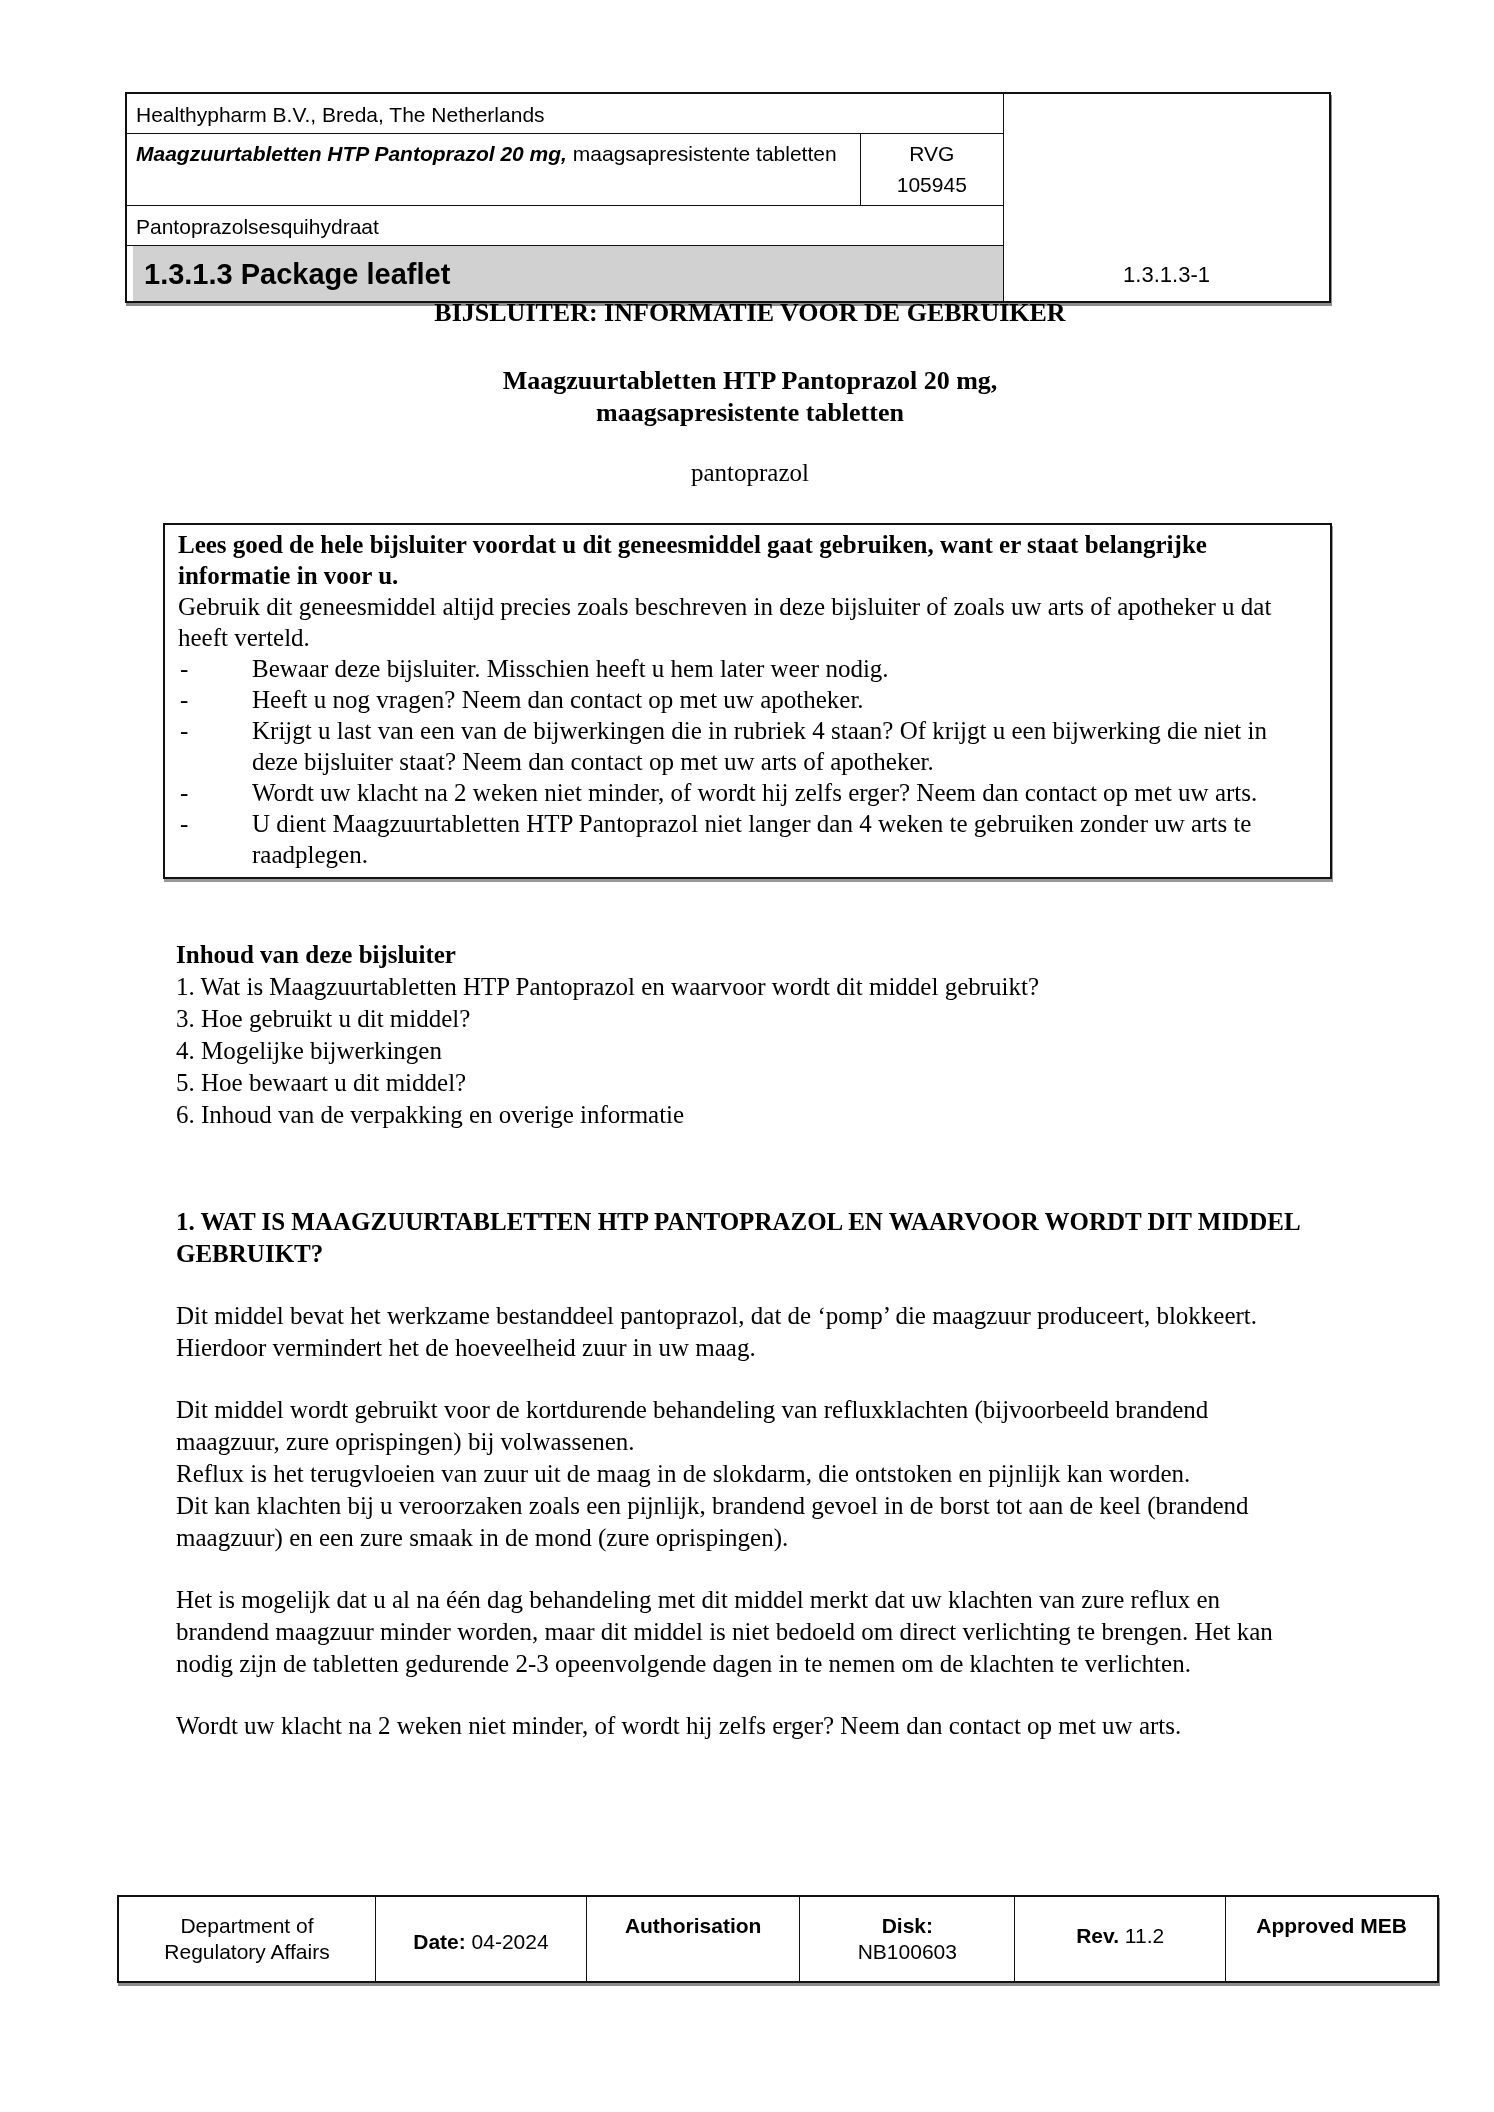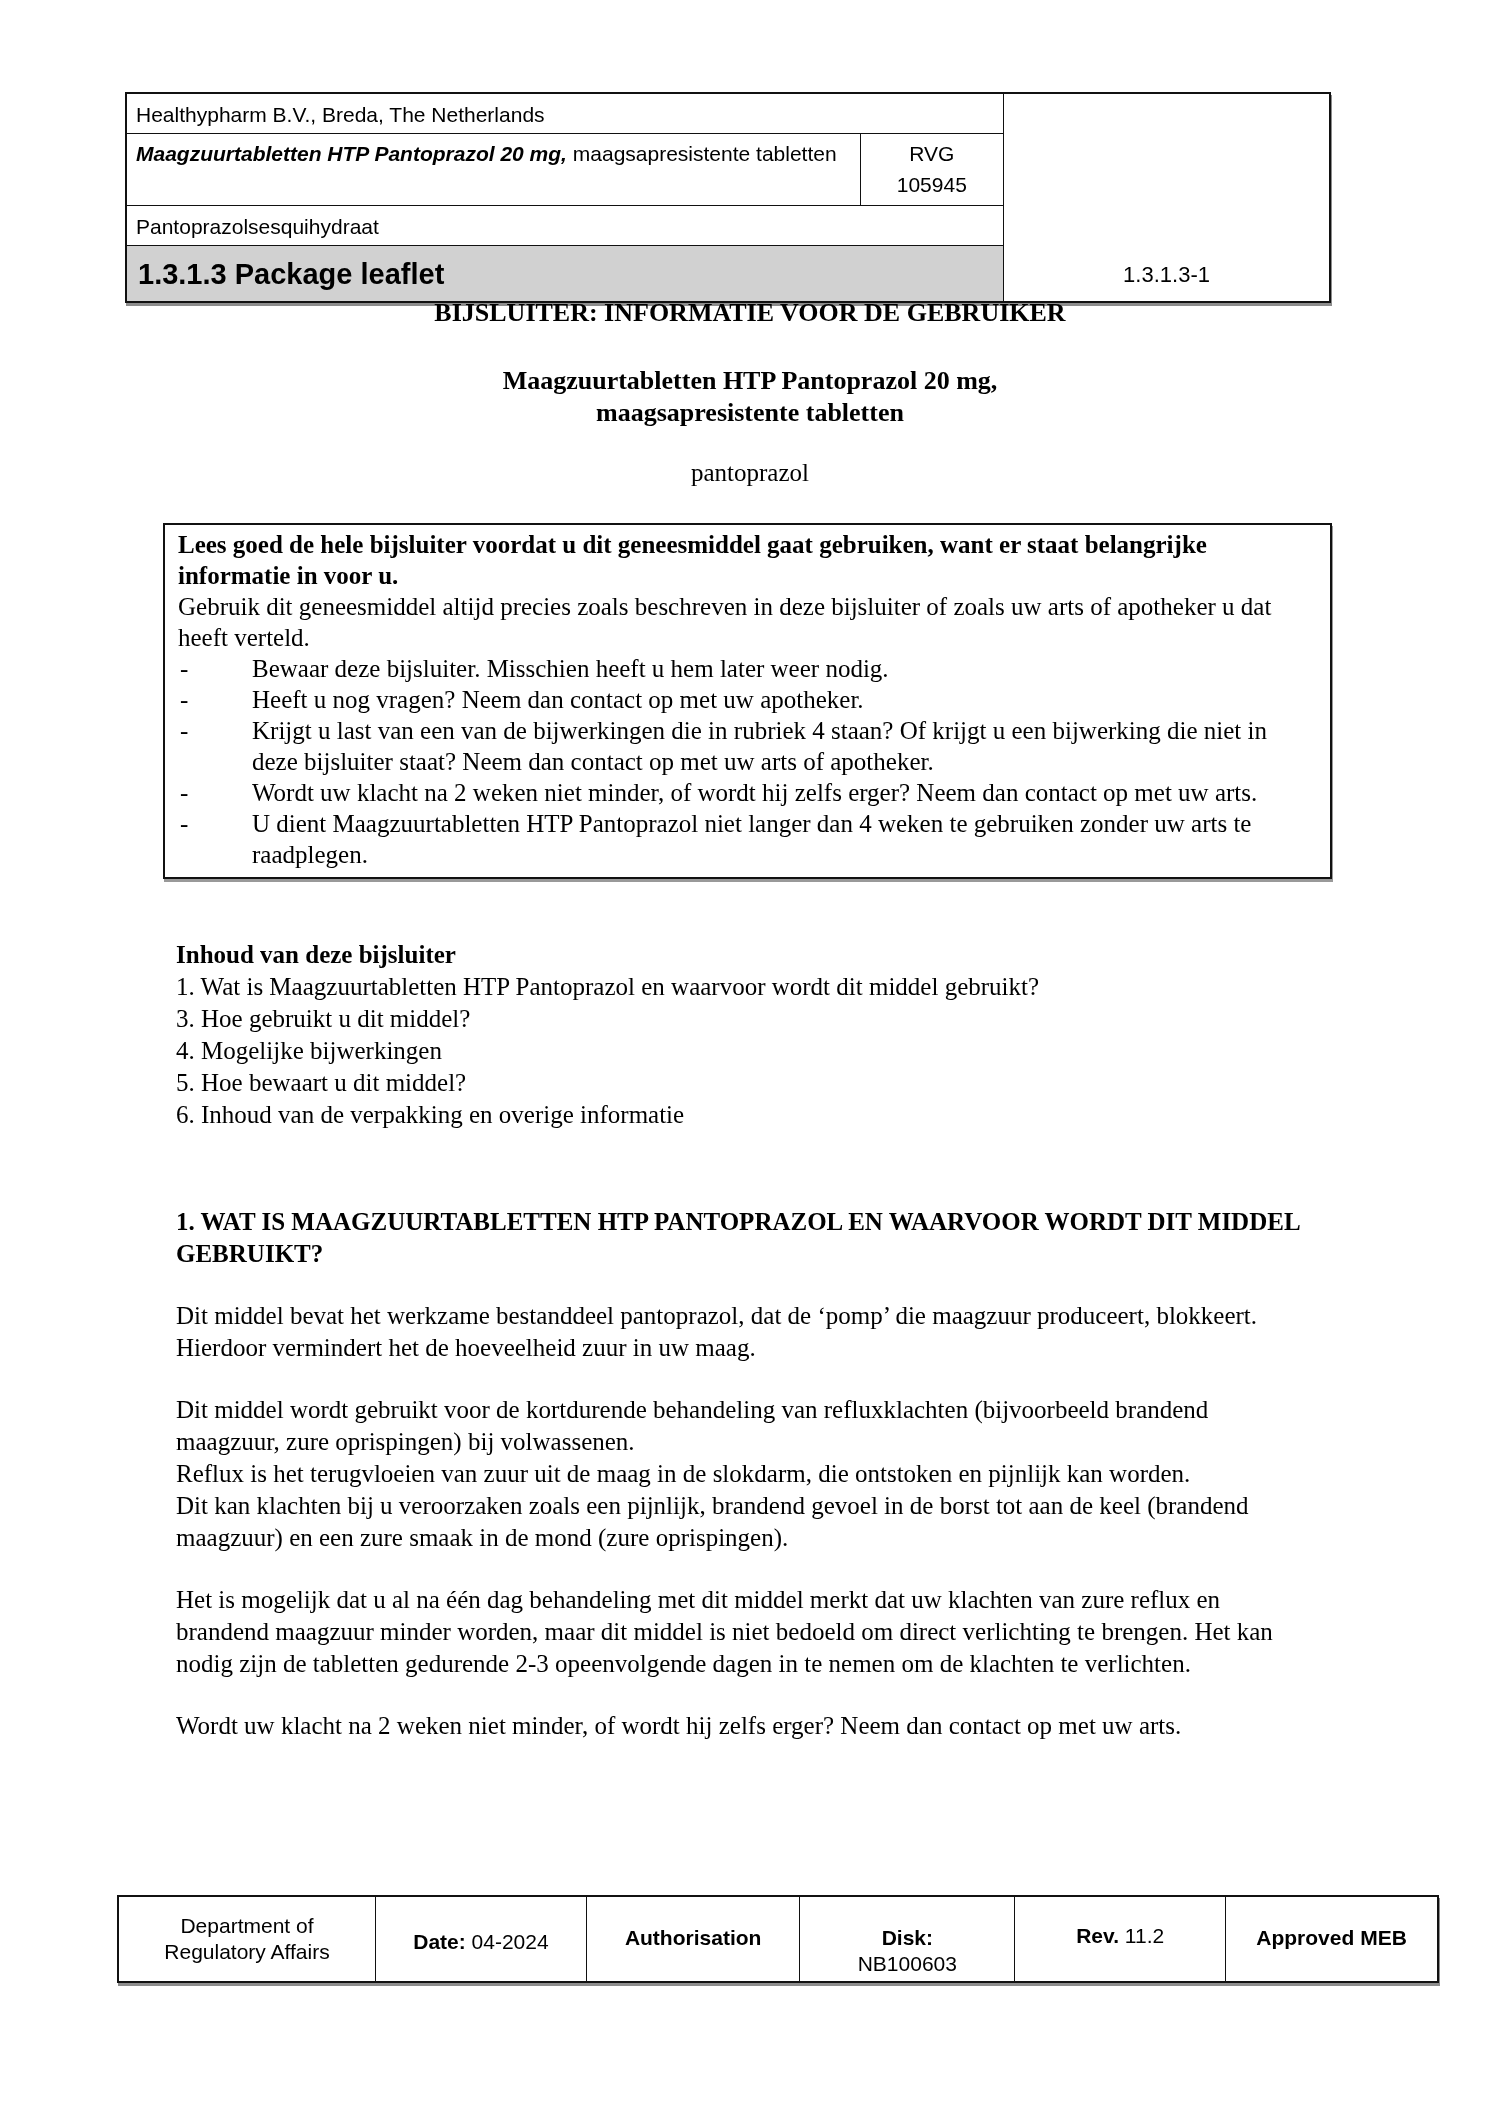--- a/index.html
+++ b/index.html
@@ -23,21 +23,21 @@
     font-size:21px; line-height:25px;
   }
   .hcell { padding:5px 9px 3px 9px; background:#fff; }
   .b-r { border-right:1.5px solid #111; }
   .b-b { border-bottom:1.5px solid #111; }
   .cell-company   { grid-column:1/3; grid-row:1; display:flex; align-items:center; }
   .cell-product   { grid-column:1;   grid-row:2; line-height:31px; padding-top:4px; }
   .cell-rvg       { grid-column:2;   grid-row:2; text-align:center; line-height:31px; padding-top:4px; }
   .cell-substance { grid-column:1/3; grid-row:3; display:flex; align-items:center; }
   .cell-leaflet   { grid-column:1/3; grid-row:4; background:#d1d1d1; display:flex; align-items:center;
-                    font-weight:bold; font-size:29px; padding-left:11px; }
+                    font-weight:bold; font-size:29px; padding-left:11px;margin-left:6px; }
   .cell-module    { grid-column:3; grid-row:1/4; display:flex; flex-direction:column;
                     align-items:center; justify-content:center; text-align:center; line-height:27px; }
   .cell-code      { grid-column:3; grid-row:4; display:flex; align-items:center; justify-content:center; font-size:22px; }
   .bold { font-weight:bold; }
   .bi   { font-weight:bold; font-style:italic; }
 
   
   .doc-title {
     position:absolute; top:297px; left:150px; width:1200px;
     text-align:center;
@@ -84,21 +84,21 @@
     position:absolute; top:1895px; left:117px; width:1322px; height:88px;
     display:grid;
     grid-template-columns:19.5fr 16fr 16.2fr 16.3fr 16fr 16fr;
     border:2.5px solid #111;
     box-shadow:1px 3px 0 rgba(0,0,0,.45);
     font-family:"Liberation Sans", sans-serif;
     font-size:21px; line-height:26px;
   }
   .fcell { padding:4px 8px; text-align:center; }
   .f-center  { display:flex; flex-direction:column; justify-content:center; }
-  .f-top     { padding-top:28px; }
+  .f-top     { padding-top:16px; }
   .f-low     { padding-top:32px; }
   .f-mid     { padding-top:26px; }
 </style>
 </head>
 <body>
 
 <div class="page">
 
   <div class="header-table">
     <div class="hcell cell-company b-r b-b">

